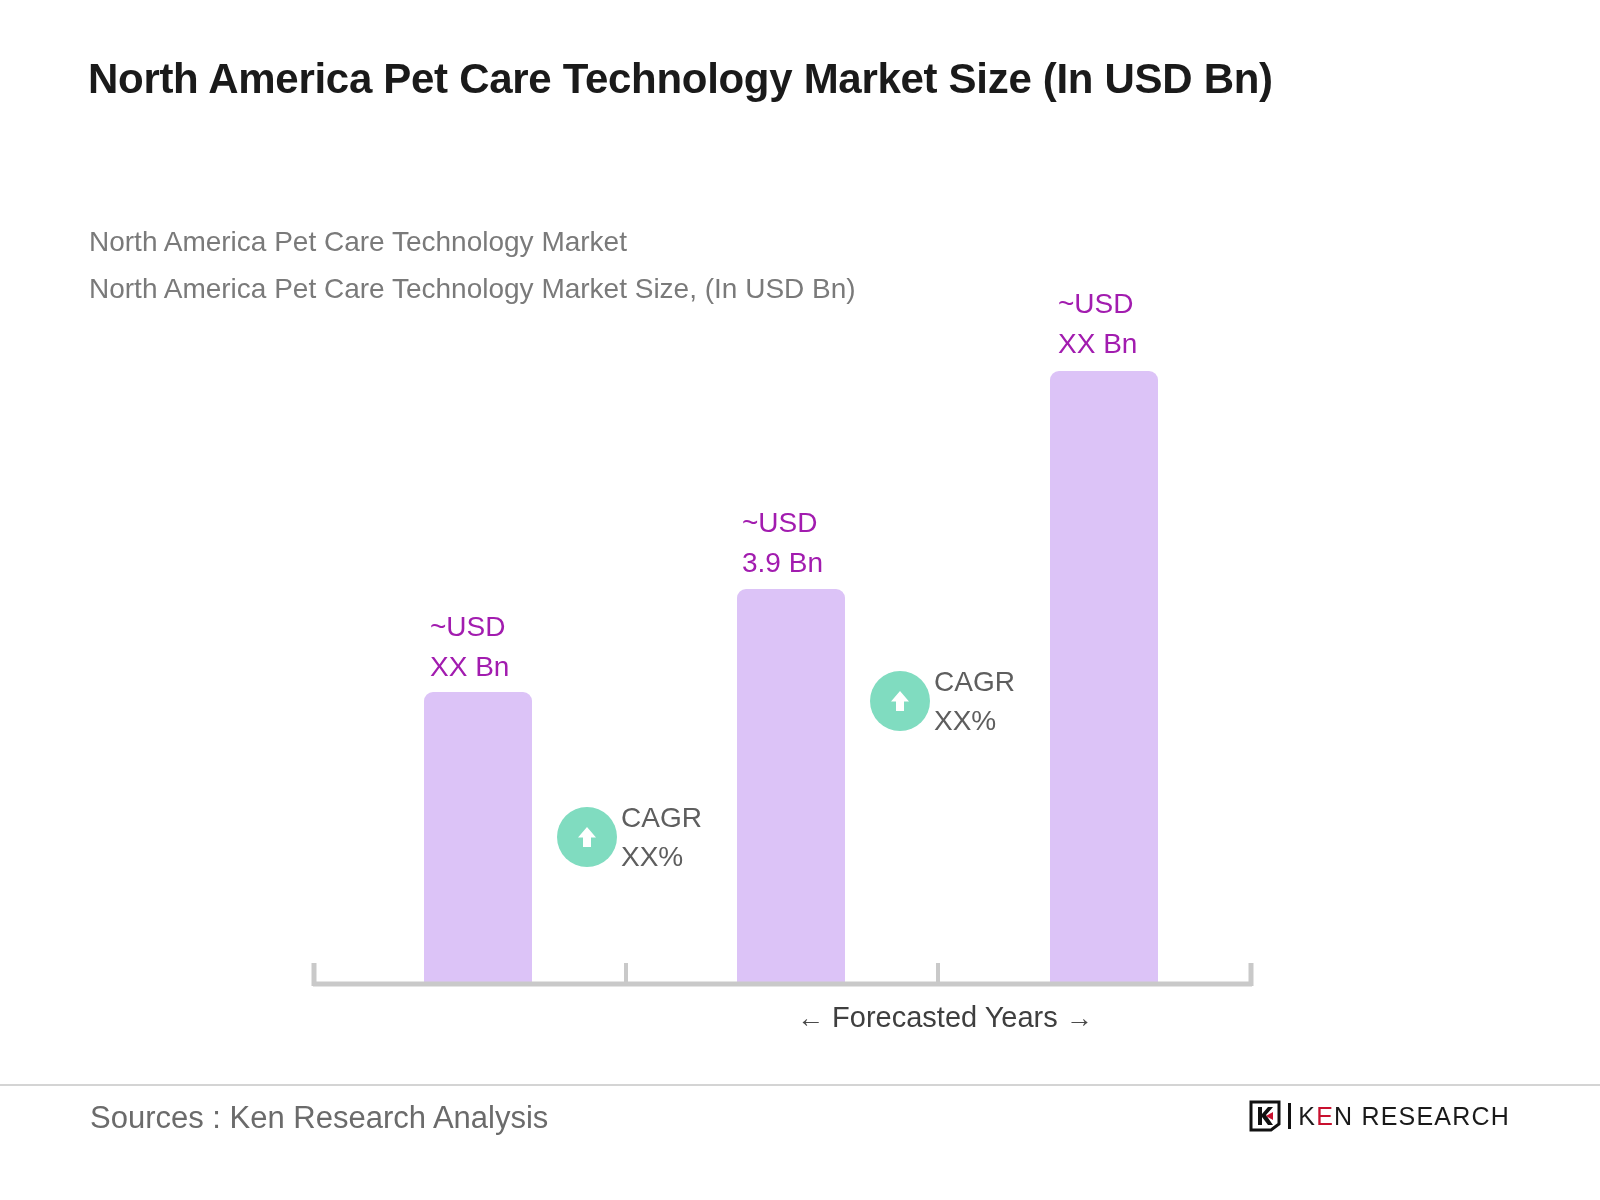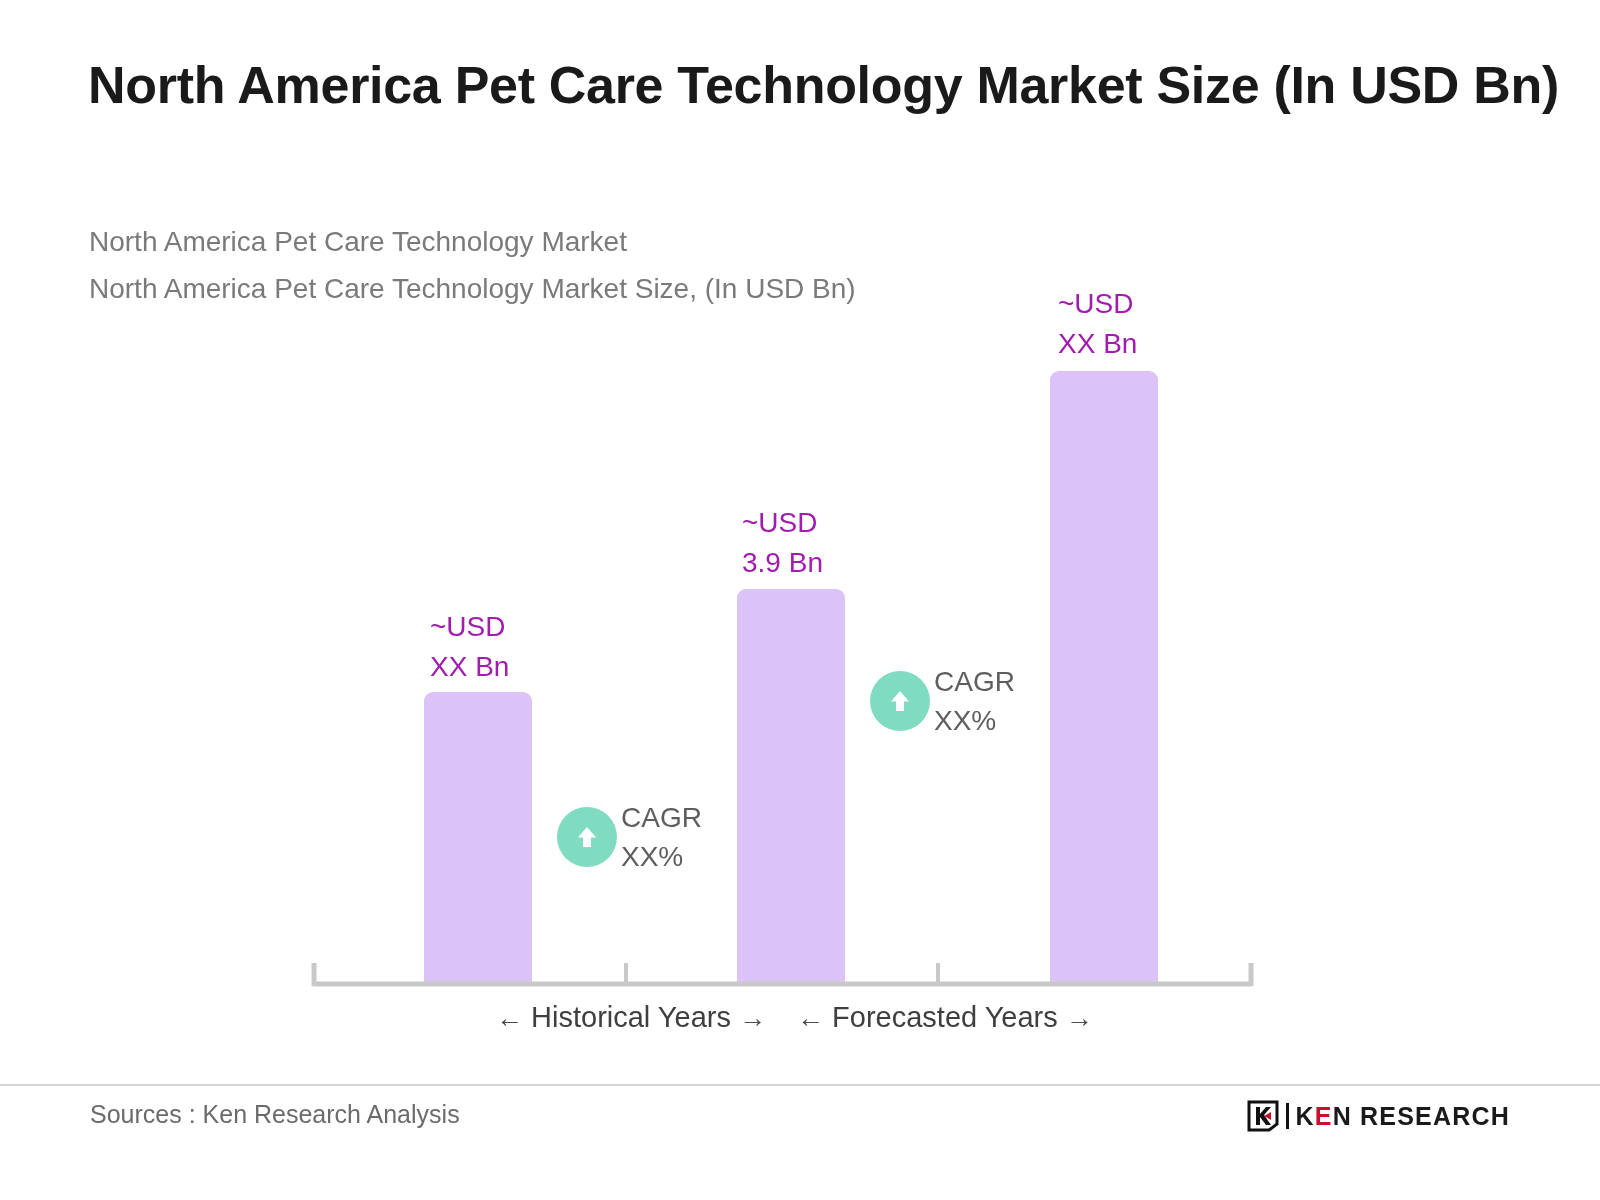--- a/index.html
+++ b/index.html
@@ -8,21 +8,21 @@
     background:#ffffff;
     font-family:"Liberation Sans", sans-serif;
     position:relative;
     overflow:hidden;
   }
 
   
   .slide-title {
     position:absolute;
     left:88px; top:55px;
-    font-size:52px;
+    font-size:42px;
     font-weight:bold;
     color:#1a1a1a;
     letter-spacing:-0.3px;
     white-space:nowrap;
   }
   .subtitle-block {
     position:absolute;
     left:89px; top:170px;
     color:#7a7a7a;
     font-size:28px;
@@ -94,40 +94,40 @@
   
   .footer-rule {
     position:absolute;
     left:0; top:1084px;
     width:1600px; height:2px;
     background:#d4d4d4;
   }
   .sources {
     position:absolute;
     left:90px; top:1100px;
-    font-size:25px;
+    font-size:31px;
     color:#6b6b6b;
     white-space:nowrap;
   }
   .logo {
     position:absolute;
     right:90px; top:1100px;
     display:flex;
     align-items:center;
     gap:7px;
   }
   .logo-mark { flex:0 0 auto; }
   .logo-divider {
     width:3px; height:26px;
     background:#111;
     flex:0 0 auto;
   }
   .logo-word {
     font-size:25px;
-    font-weight:bold;
+    font-weight:normal;
     letter-spacing:1.2px;
     color:#1a1a1a;
     white-space:nowrap;
     font-family:"Liberation Sans", sans-serif;
   }
   .logo-word .accent { color:#C8102E; }
 </style>
 </head>
 <body>
 
@@ -183,25 +183,20 @@
   </div>
 
   <svg class="axis" width="1600" height="1070">
     <line x1="313" y1="984" x2="1252" y2="984" stroke="#c9c9c9" stroke-width="5"></line>
     <line x1="314" y1="963" x2="314" y2="986" stroke="#c9c9c9" stroke-width="5"></line>
     <line x1="626" y1="963" x2="626" y2="986" stroke="#c9c9c9" stroke-width="4"></line>
     <line x1="938" y1="963" x2="938" y2="986" stroke="#c9c9c9" stroke-width="4"></line>
     <line x1="1251" y1="963" x2="1251" y2="986" stroke="#c9c9c9" stroke-width="5"></line>
   </svg>
 
-  <div class="period-labels" style="left:496px;">
-    <span class="arrow">←</span>
-    <span>Historical Years</span>
-    <span class="arrow">→</span>
-  </div>
   <div class="period-labels" style="left:797px;text-align:right;">
     <span class="arrow">←</span>
     <span>Forecasted Years</span>
     <span class="arrow">→</span>
   </div>
 
 </div>
 
 <div class="footer-rule"></div>
 

